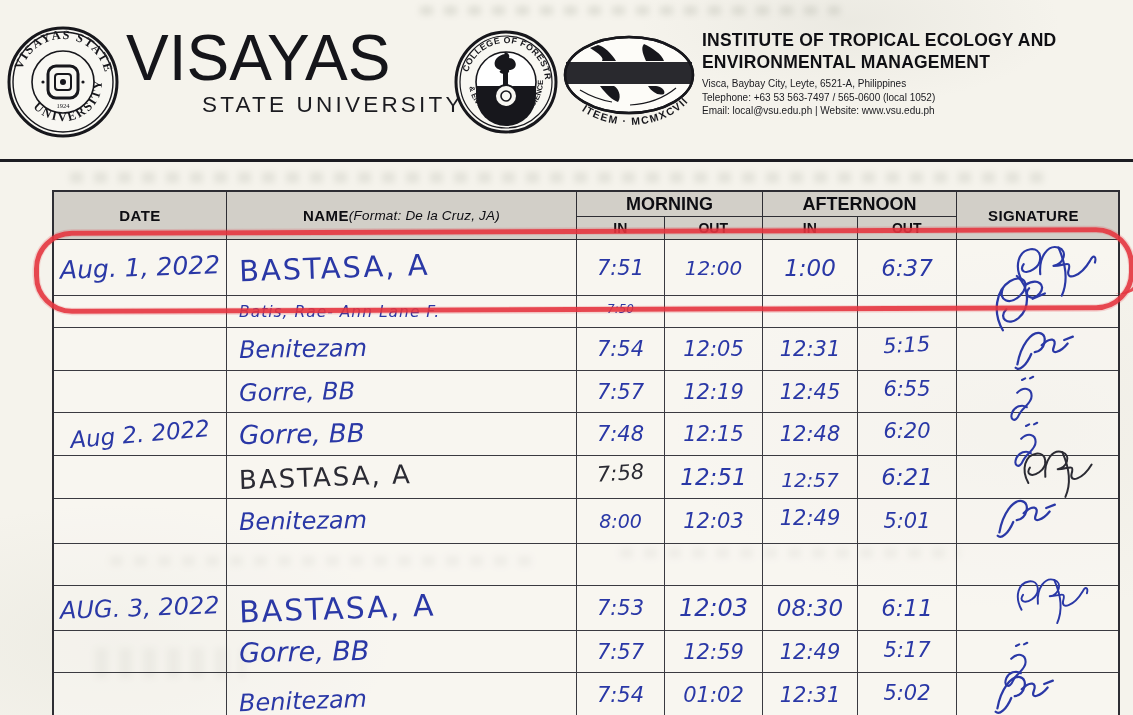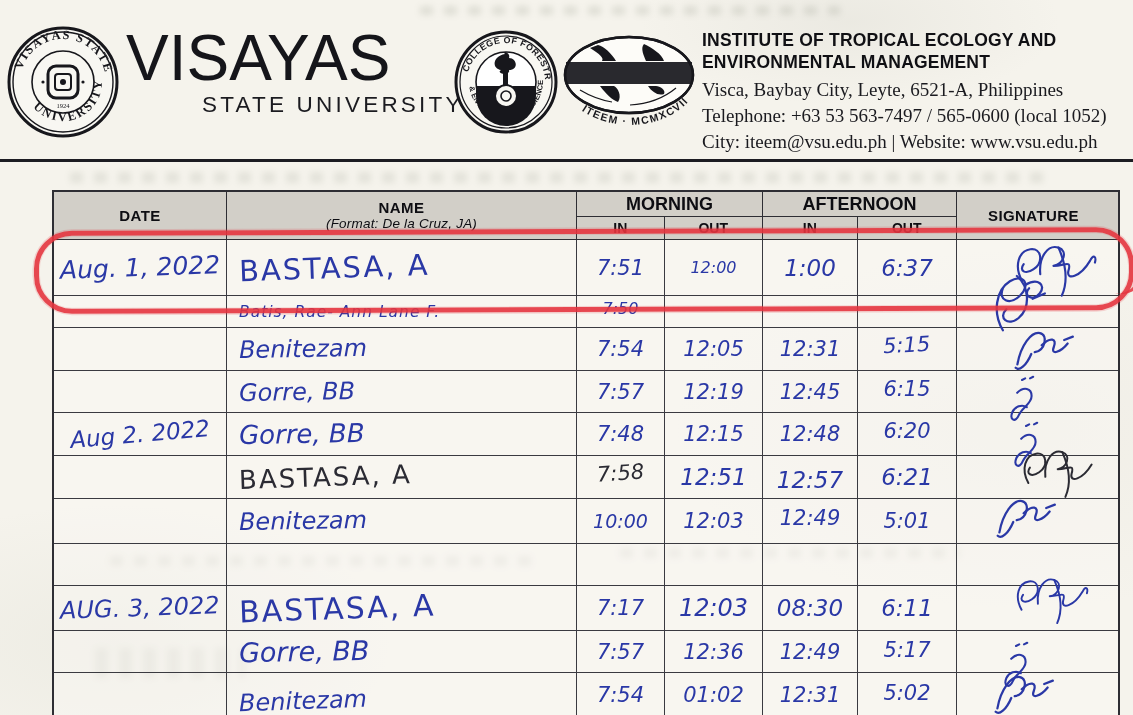--- a/index.html
+++ b/index.html
@@ -11,35 +11,35 @@
       radial-gradient(ellipse 400px 200px at 10% 90%, rgba(180,185,165,.12), transparent 70%),
       radial-gradient(ellipse 500px 260px at 90% 60%, rgba(200,198,185,.10), transparent 70%);
   }
   
   .seal{position:absolute;}
   .wordmark{position:absolute;left:126px;top:26px;color:#15151a;}
   .wordmark .big{font-size:64px;font-weight:400;letter-spacing:0px;line-height:1;transform:scaleY(1.02);}
   .wordmark .sub{font-size:22.5px;letter-spacing:3.2px;margin-top:2px;margin-left:76px;color:#1b1b20;}
   .inst{position:absolute;left:702px;top:30px;width:430px;color:#101014;}
   .inst .n{font-size:17.5px;font-weight:bold;letter-spacing:.2px;line-height:1.25;}
-  .inst .a{font-size:19px;line-height:1.38;margin-top:3px;color:#1a1a1f;font-family:Liberation Serif, serif;}
+  .inst .a{font-size:10px;line-height:1.38;margin-top:3px;color:#1a1a1f;}
   .rule{position:absolute;left:0;top:159px;width:1133px;height:3px;background:#1c1c22;}
   
   .ghost{position:absolute;filter:blur(3px);opacity:.35;pointer-events:none;
     background:repeating-linear-gradient(90deg, rgba(125,130,112,.5) 0 13px, transparent 13px 24px);}
   
   .tbl{position:absolute;left:52px;top:190px;width:1068px;border:2px solid #2e2e34;box-sizing:border-box;background:rgba(252,251,247,.4);}
   .thead{display:flex;background:#d2cfc8;border-bottom:1.8px solid #2e2e34;height:47px;color:#0d0d12;}
   .hcell{display:flex;align-items:center;justify-content:center;border-right:1.6px solid #2e2e34;box-sizing:border-box;font-weight:bold;font-size:15px;letter-spacing:.4px;}
   .hgroup{display:flex;flex-direction:column;box-sizing:border-box;}
   .hgroup .top{height:24px;display:flex;align-items:center;justify-content:center;border-bottom:1.4px solid #2e2e34;font-weight:bold;font-size:18px;}
   .hgroup .bot{display:flex;flex:1;justify-content:space-between;}
   .hgroup .bot div{display:flex;align-items:center;justify-content:center;font-weight:bold;font-size:14px;border-right:1.6px solid #2e2e34;box-sizing:border-box;}
   .hgroup .bot div:last-child{border-right:none;}
-  .namehead{flex-direction:column;line-height:1.15;}
+  .namehead{flex-direction:row;line-height:1.15;}
   .namehead .fmt{font-weight:normal;font-style:italic;font-size:13.5px;letter-spacing:.2px;}
   .trow{display:flex;border-bottom:1.5px solid #3a3a40;box-sizing:border-box;}
   .cell{display:flex;align-items:center;justify-content:center;border-right:1.5px solid #3a3a40;box-sizing:border-box;overflow:visible;white-space:nowrap;}
   .c-date{width:173px;}
   .c-name{width:350px;justify-content:flex-start;padding-left:12px;}
   .c-mi{width:88px;}
   .c-mo{width:98px;}
   .c-ai{width:95px;}
   .c-ao{width:99px;}
   .c-sig{width:153px;border-right:none;}
@@ -134,21 +134,21 @@
     <text font-size="10.5" font-weight="bold" fill="#17171c" letter-spacing="1.4">
       <textPath href="#iteemArc" startOffset="8%">ITEEM · MCMXCVIII</textPath>
     </text>
   </svg>
 
   <div class="inst">
     <div class="n">INSTITUTE OF TROPICAL ECOLOGY AND</div>
     <div class="n">ENVIRONMENTAL MANAGEMENT</div>
     <div class="a">Visca, Baybay City, Leyte, 6521-A, Philippines</div>
     <div class="a" style="margin-top:0;">Telephone: +63 53 563-7497 / 565-0600 (local 1052)</div>
-    <div class="a" style="margin-top:0;">City:  iteem@vsu.edu.ph | Website:  www.vsu.edu.ph</div>
+    <div class="a" style="margin-top:0;">Email:  local@vsu.edu.ph | Website:  www.vsu.edu.ph</div>
   </div>
 
   <div class="rule"></div>
 
   <div class="tbl">
     <div class="thead">
       <div class="hcell c-date">DATE</div>
       <div class="hcell c-name namehead" style="justify-content:center;padding-left:0;">
         <div>NAME</div>
         <div class="fmt">(Format:  De la Cruz, JA)</div>
@@ -174,21 +174,21 @@
       <div class="cell c-date">
           <span class="hw hw-date">Aug. 1, 2022</span>
         </div>
       <div class="cell c-name">
           <span class="hw hw-name-caps">BASTASA, A</span>
         </div>
       <div class="cell c-mi">
           <span class="hw hw-time">7:51</span>
         </div>
       <div class="cell c-mo">
-          <span class="hw hw-time" style="font-size:16px;">12:00</span>
+          <span class="hw hw-time" style="font-size:20px;">12:00</span>
         </div>
       <div class="cell c-ai">
           <span class="hw hw-time" style="font-size:23px;">1:00</span>
         </div>
       <div class="cell c-ao">
           <span class="hw hw-time" style="font-size:23px;">6:37</span>
         </div>
       <div class="cell c-sig">
         <svg class="sig-svg hw" width="118" height="58" viewBox="0 0 110 70" style="transform:translate(22px,2px);">
           <path d="M14 48 C4 30 10 12 24 10 C38 8 40 26 28 34 C18 41 10 36 16 28"></path>
@@ -197,21 +197,21 @@
         </svg>
       </div>
     </div>
 
     <div class="trow" style="height:32px;">
       <div class="cell c-date"></div>
       <div class="cell c-name">
           <span class="hw hw-name-sm">Batis, Rae- Ann Lane  F.</span>
         </div>
       <div class="cell c-mi">
-          <span class="hw hw-time" style="font-size:16px;transform:translateY(-3px);">7:50</span>
+          <span class="hw hw-time" style="font-size:12px;transform:translateY(-3px);">7:50</span>
         </div>
       <div class="cell c-mo"></div>
       <div class="cell c-ai"></div>
       <div class="cell c-ao"></div>
       <div class="cell c-sig">
         <svg class="sig-svg hw" width="80" height="70" viewBox="0 0 90 80" style="transform:translate(-18px,-8px);">
           <path d="M30 70 C18 50 22 24 38 14 C54 4 62 18 50 30 C38 42 24 36 30 22"></path>
           <path d="M46 8 C60 20 62 44 48 56 C36 66 24 56 34 46"></path>
           <path d="M56 18 C70 10 80 18 72 28 C64 38 52 30 60 22"></path>
           <path d="M64 34 l14 -6"></path>
@@ -254,21 +254,21 @@
       <div class="cell c-mi">
           <span class="hw hw-time">7:57</span>
         </div>
       <div class="cell c-mo">
           <span class="hw hw-time">12:19</span>
         </div>
       <div class="cell c-ai">
           <span class="hw hw-time">12:45</span>
         </div>
       <div class="cell c-ao">
-          <span class="hw hw-time" style="transform:translateY(-3px);">6:15</span>
+          <span class="hw hw-time" style="transform:translateY(-3px);">6:55</span>
         </div>
       <div class="cell c-sig">
         <svg class="sig-svg hw" width="40" height="58" viewBox="0 0 50 70" style="transform:translate(-8px,8px);">
           <path d="M20 10 l4 -2 M30 8 l4 -2"></path>
           <path d="M14 26 C22 18 32 20 32 30 C32 40 20 44 16 54 C12 64 4 60 8 50 C11 43 20 40 26 44"></path>
         </svg>
       </div>
     </div>
 
     <div class="trow" style="height:43px;">
@@ -303,41 +303,41 @@
       <div class="cell c-name">
           <span class="hw hw-name-caps dark" style="font-size:26px;">BASTASA, A</span>
         </div>
       <div class="cell c-mi">
           <span class="hw hw-time dark" style="transform:translateY(-4px) rotate(-4deg);">7:58</span>
         </div>
       <div class="cell c-mo">
           <span class="hw hw-time" style="font-size:23px;">12:51</span>
         </div>
       <div class="cell c-ai">
-          <span class="hw hw-time" style="font-size:23px;transform:translateY(3px);">12:57</span>
+          <span class="hw hw-time" style="font-size:20px;transform:translateY(3px);">12:57</span>
         </div>
       <div class="cell c-ao">
           <span class="hw hw-time" style="font-size:23px;">6:21</span>
         </div>
       <div class="cell c-sig">
         <svg class="sig-svg hw dark" width="96" height="54" viewBox="0 0 110 70" style="transform:translate(26px,-4px);">
           <path d="M14 48 C4 30 10 12 24 10 C38 8 40 26 28 34 C18 41 10 36 16 28"></path>
           <path d="M36 40 C34 18 46 4 58 8 C70 12 64 28 52 30 C66 30 74 22 70 36 C67 48 84 44 96 24"></path>
           <path d="M58 8 C66 26 70 48 62 66"></path>
         </svg>
       </div>
     </div>
 
     <div class="trow" style="height:45px;">
       <div class="cell c-date"></div>
       <div class="cell c-name">
           <span class="hw hw-name">Benitezam</span>
         </div>
       <div class="cell c-mi">
-          <span class="hw hw-time" style="font-size:19px;">10:00</span>
+          <span class="hw hw-time" style="font-size:19px;">8:00</span>
         </div>
       <div class="cell c-mo">
           <span class="hw hw-time">12:03</span>
         </div>
       <div class="cell c-ai">
           <span class="hw hw-time" style="transform:translateY(-3px);">12:49</span>
         </div>
       <div class="cell c-ao">
           <span class="hw hw-time">5:01</span>
         </div>
@@ -362,21 +362,21 @@
     </div>
 
     <div class="trow" style="height:45px;">
       <div class="cell c-date">
           <span class="hw hw-date" style="font-size:24px;">AUG. 3, 2022</span>
         </div>
       <div class="cell c-name">
           <span class="hw hw-name-caps" style="font-size:30px;">BASTASA, A</span>
         </div>
       <div class="cell c-mi">
-          <span class="hw hw-time">7:17</span>
+          <span class="hw hw-time">7:53</span>
         </div>
       <div class="cell c-mo">
           <span class="hw hw-time" style="font-size:24px;">12:03</span>
         </div>
       <div class="cell c-ai">
           <span class="hw hw-time" style="font-size:23px;">08:30</span>
         </div>
       <div class="cell c-ao">
           <span class="hw hw-time" style="font-size:23px;">6:11</span>
         </div>
@@ -391,21 +391,21 @@
 
     <div class="trow" style="height:42px;">
       <div class="cell c-date"></div>
       <div class="cell c-name">
           <span class="hw hw-name" style="font-size:27px;">Gorre, BB</span>
         </div>
       <div class="cell c-mi">
           <span class="hw hw-time">7:57</span>
         </div>
       <div class="cell c-mo">
-          <span class="hw hw-time">12:36</span>
+          <span class="hw hw-time">12:59</span>
         </div>
       <div class="cell c-ai">
           <span class="hw hw-time">12:49</span>
         </div>
       <div class="cell c-ao">
           <span class="hw hw-time" style="transform:translateY(-2px);">5:17</span>
         </div>
       <div class="cell c-sig">
         <svg class="sig-svg hw" width="40" height="58" viewBox="0 0 50 70" style="transform:translate(-14px,14px);">
           <path d="M20 10 l4 -2 M30 8 l4 -2"></path>

